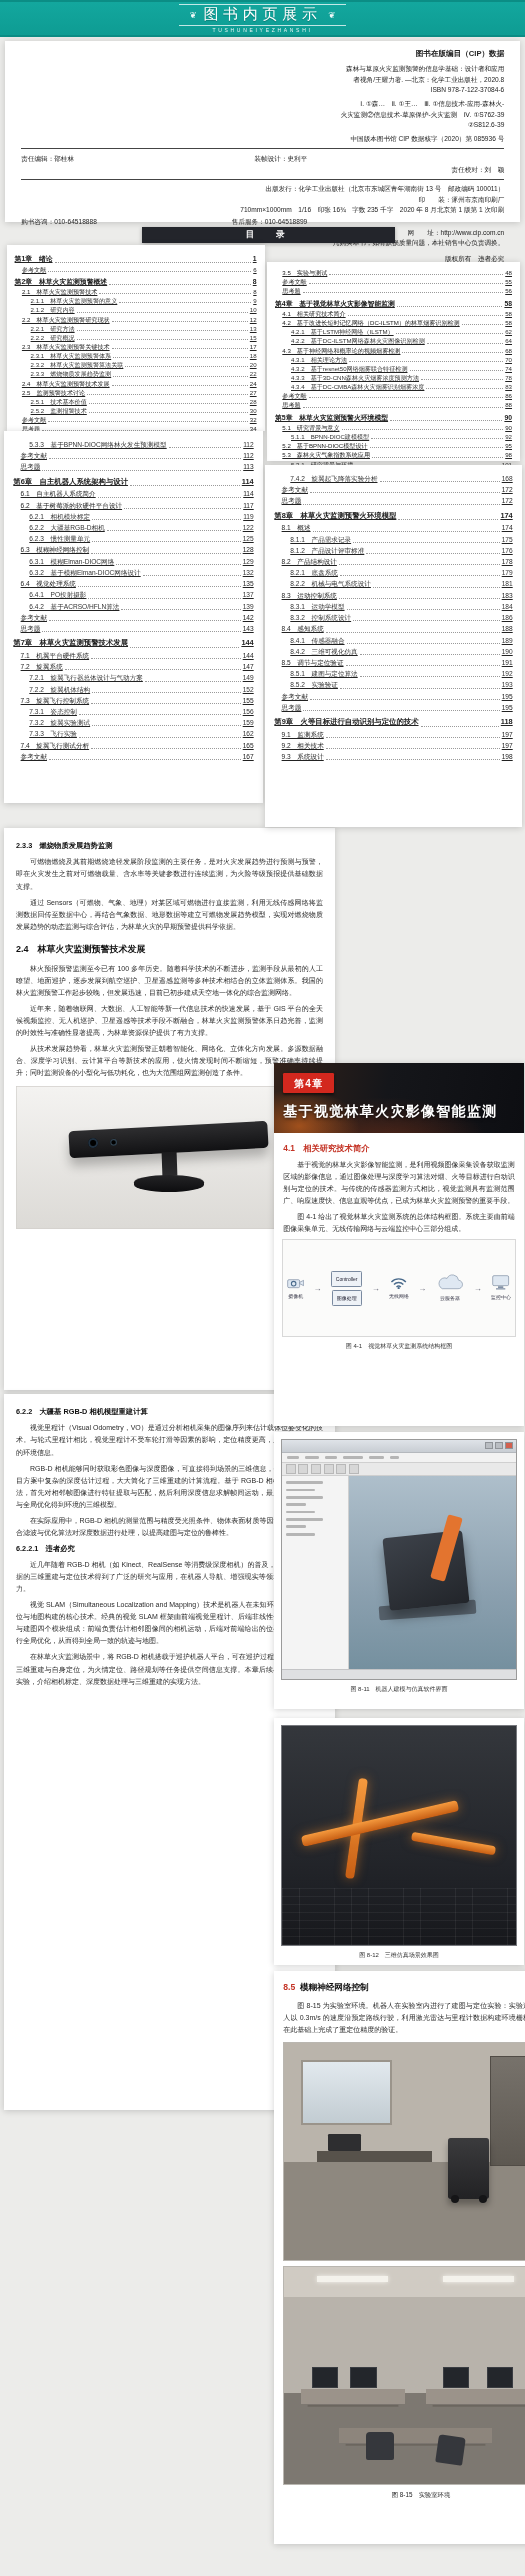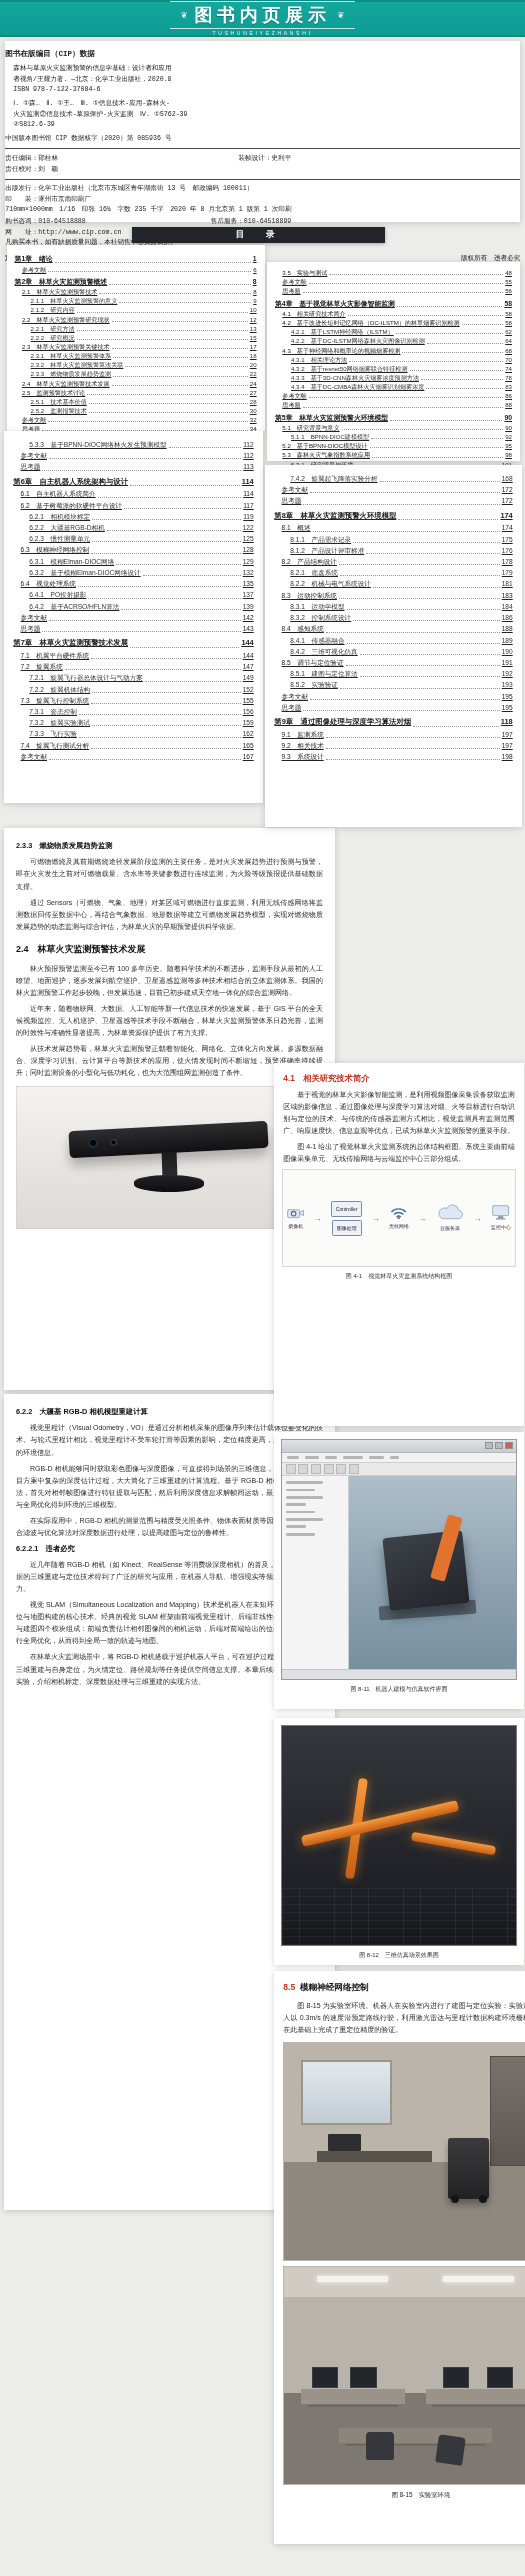--- a/index.html
+++ b/index.html
@@ -5,61 +5,61 @@
 <style>
   html,body{margin:0;padding:0;background:#ececea;font-family:"Liberation Sans",sans-serif;}
   .canvas{position:relative;width:525px;height:2576px;margin:0 auto;background:#ececea;overflow:hidden;}
 
   
   .banner{position:absolute;top:0;left:0;width:525px;height:37px;box-sizing:border-box;
     background:linear-gradient(180deg,#13a79e,#0e9c93);border-top:2px solid #0b8d85;border-bottom:2px solid #0b8d85;
     display:flex;flex-direction:column;align-items:center;justify-content:center;gap:1.3px;}
   .banner-title-row{display:flex;align-items:center;gap:6.6px;color:#fff;
     border-top:0.7px solid rgba(255,255,255,.75);border-bottom:0.7px solid rgba(255,255,255,.75);padding:0.7px 10.6px;}
-  .banner-title{font-size:18px;font-weight:bold;letter-spacing:4.7px;text-shadow:0 0.7px 0.7px rgba(0,0,0,.25);}
+  .banner-title{font-size:15px;font-weight:normal;letter-spacing:4.7px;text-shadow:0 0.7px 0.7px rgba(0,0,0,.25);}
   .orn{font-size:8.6px;opacity:.95;color:#fff;}
   .banner-sub{font-size:5px;letter-spacing:2.7px;color:rgba(255,255,255,.9);}
 
   
   .card{position:absolute;background:#fff;box-shadow:0 1.3px 6.6px rgba(0,0,0,.18);box-sizing:border-box;}
 
   
-  .cip{top:41px;left:5.3px;width:515px;height:181px;padding:8px 0;font-size:6.6px;line-height:1.42;color:#222;
-    font-family:Liberation Mono, monospace;}
+  .cip{top:41px;left:5.3px;width:515px;height:181px;padding:8px 16px;font-size:6.6px;line-height:1.42;color:#222;
+    font-family:Liberation Sans, sans-serif;text-align:right;}
   .cip p{margin:1px 0;}
   .cip-h{font-size:7.6px;font-weight:bold;margin:0 0 4.7px;}
   .cip-block{margin:1.3px 0 4.7px;padding-left:8px;}
   .cipno{margin:4.7px 0 4px;}
   .cip-rule{border:none;border-top:0.7px solid #444;margin:4.7px 0 4px;}
   .cip-cols{display:flex;justify-content:space-between;max-width:286px;}
   .cip-cols p{margin:1px 0;}
   .price-row{max-width:100%;margin-top:5.3px;}
   .price{font-weight:bold;}
 
   
-  .toc-bar{top:227px;left:132px;width:253px;height:16px;background:#23252b;color:#fff;display:flex;align-items:center;
+  .toc-bar{top:227px;left:142px;width:253px;height:16px;background:#23252b;color:#fff;display:flex;align-items:center;
     justify-content:center;font-size:8.6px;font-weight:bold;letter-spacing:6.6px;box-shadow:0 1.3px 4px rgba(0,0,0,.3);font-family:Liberation Serif, serif;}
   .tocp{color:#222;text-decoration:underline;}
   .tocA{top:245px;left:6.6px;width:258px;height:186px;font-size:6.1px;padding:6px 8px;z-index:1;}
   .tocB{top:262px;left:267px;width:253px;height:199px;font-size:6.1px;padding:6px 8px;z-index:2;}
   .tocC{top:431px;left:4px;width:259px;height:372px;font-size:6.6px;padding:8px 9.3px;z-index:3;}
   .tocD{top:465px;left:265px;width:257px;height:362px;font-size:6.6px;padding:8px 9.3px;z-index:4;}
   .trow{display:flex;align-items:flex-end;line-height:1.5;}
   .tocC .trow,.tocD .trow{line-height:1.7;}
   .trow .tt{white-space:pre-wrap;}
   .trow .dots{flex:1 1 auto;min-width:6.6px;border-bottom:1.3px dotted #9a9a9a;margin:0 2px 2px;height:0;}
   .trow .tp{flex:0 0 auto;}
   .trow.lv0{font-weight:bold;font-size:1.12em;margin-top:3.3px;}
   .trow.lv1{padding-left:7.3px;}
   .trow.lv2{padding-left:16px;color:#333;}
 
   
   .page{color:#2a2a2a;font-size:7px;line-height:1.72;text-align:justify;}
   .L1{top:828px;left:4px;width:331px;height:562px;padding:10.6px 12px;}
-  .L2{top:1394px;left:4px;width:331px;height:816px;padding:10.6px 12px;}
+  .L2{top:1394px;left:4px;width:331px;height:716px;padding:10.6px 12px;}
   .R1{top:1063px;left:274px;width:250px;height:363px;z-index:5;padding:0 0 5.3px;}
   .R2{top:1432px;left:274px;width:250px;height:277px;z-index:5;padding:6.6px;}
   .R2b{top:1718px;left:274px;width:250px;height:247px;z-index:5;padding:6.6px;}
   .R3{top:1971px;left:274px;width:294px;height:573px;z-index:5;padding:8px 9.3px;}
   .para{margin:0 0 4px;text-indent:2em;}
   .h-sub{font-weight:bold;font-size:7.3px;margin:1.3px 0 4px;color:#111;}
   .h-sec{font-weight:bold;font-size:9px;margin:9.3px 0 5.3px;color:#111;}
   .h-sec-red{color:#c43325;font-weight:bold;font-size:8.3px;margin:0 0 4px;}
   .r1-body{padding:8px 9.3px 0;}
   .h85{display:flex;gap:4.7px;align-items:baseline;font-weight:bold;font-size:8.6px;margin:1.3px 0 5.3px;color:#111;}
@@ -750,21 +750,21 @@
         <span class="tp">195</span>
       </div>
 
       <div class="trow lv1">
         <span class="tt">思考题</span>
         <span class="dots"></span>
         <span class="tp">195</span>
       </div>
 
       <div class="trow lv0">
-        <span class="tt">第9章　通过图像处理与深度学习算法对烟</span>
+        <span class="tt">第9章　火等目标进行自动识别与定位的技术</span>
         <span class="dots"></span>
         <span class="tp">118</span>
       </div>
 
       <div class="trow lv1">
         <span class="tt">9.1　监测系统</span>
         <span class="dots"></span>
         <span class="tp">197</span>
       </div>
 
@@ -816,20 +816,24 @@
     <h4 class="h-sub">6.2.2.1　违者必究</h4>
     <div>
 
     <p class="para">近几年随着 RGB-D 相机（如 Kinect、RealSense 等消费级深度相机）的普及，基于 RGB-D 数据的三维重建与定位技术得到了广泛的研究与应用，在机器人导航、增强现实等领域展现出巨大潜力。</p>
         <p class="para">视觉 SLAM（Simultaneous Localization and Mapping）技术是机器人在未知环境中实现自主定位与地图构建的核心技术。经典的视觉 SLAM 框架由前端视觉里程计、后端非线性优化、回环检测与建图四个模块组成：前端负责估计相邻图像间的相机运动，后端对前端给出的位姿与回环信息进行全局优化，从而得到全局一致的轨迹与地图。</p>
         <p class="para">在林草火灾监测场景中，将 RGB-D 相机搭载于巡护机器人平台，可在巡护过程中同步完成环境三维重建与自身定位，为火情定位、路径规划等任务提供空间信息支撑。本章后续小节将结合具体实验，介绍相机标定、深度数据处理与三维重建的实现方法。</p>
       </div>
   </section>
 
   <section class="card page R1">
+    <div class="ch4-banner">
+      <div class="ch4-badge">第4章</div>
+      <div class="ch4-title">基于视觉林草火灾影像智能监测</div>
+    </div>
     <div class="r1-body">
       <h4 class="h-sec-red">4.1　相关研究技术简介</h4>
       <div>
 
       <p class="para">基于视觉的林草火灾影像智能监测，是利用视频图像采集设备获取监测区域的影像信息，通过图像处理与深度学习算法对烟、火等目标进行自动识别与定位的技术。与传统的传感器监测方式相比，视觉监测具有监测范围广、响应速度快、信息直观等优点，已成为林草火灾监测预警的重要手段。</p>
           <p class="para">图 4-1 给出了视觉林草火灾监测系统的总体结构框图。系统主要由前端图像采集单元、无线传输网络与云端监控中心三部分组成。</p>
         </div>
     </div>
     <figure style="margin:0;">
       <div class="diag">

